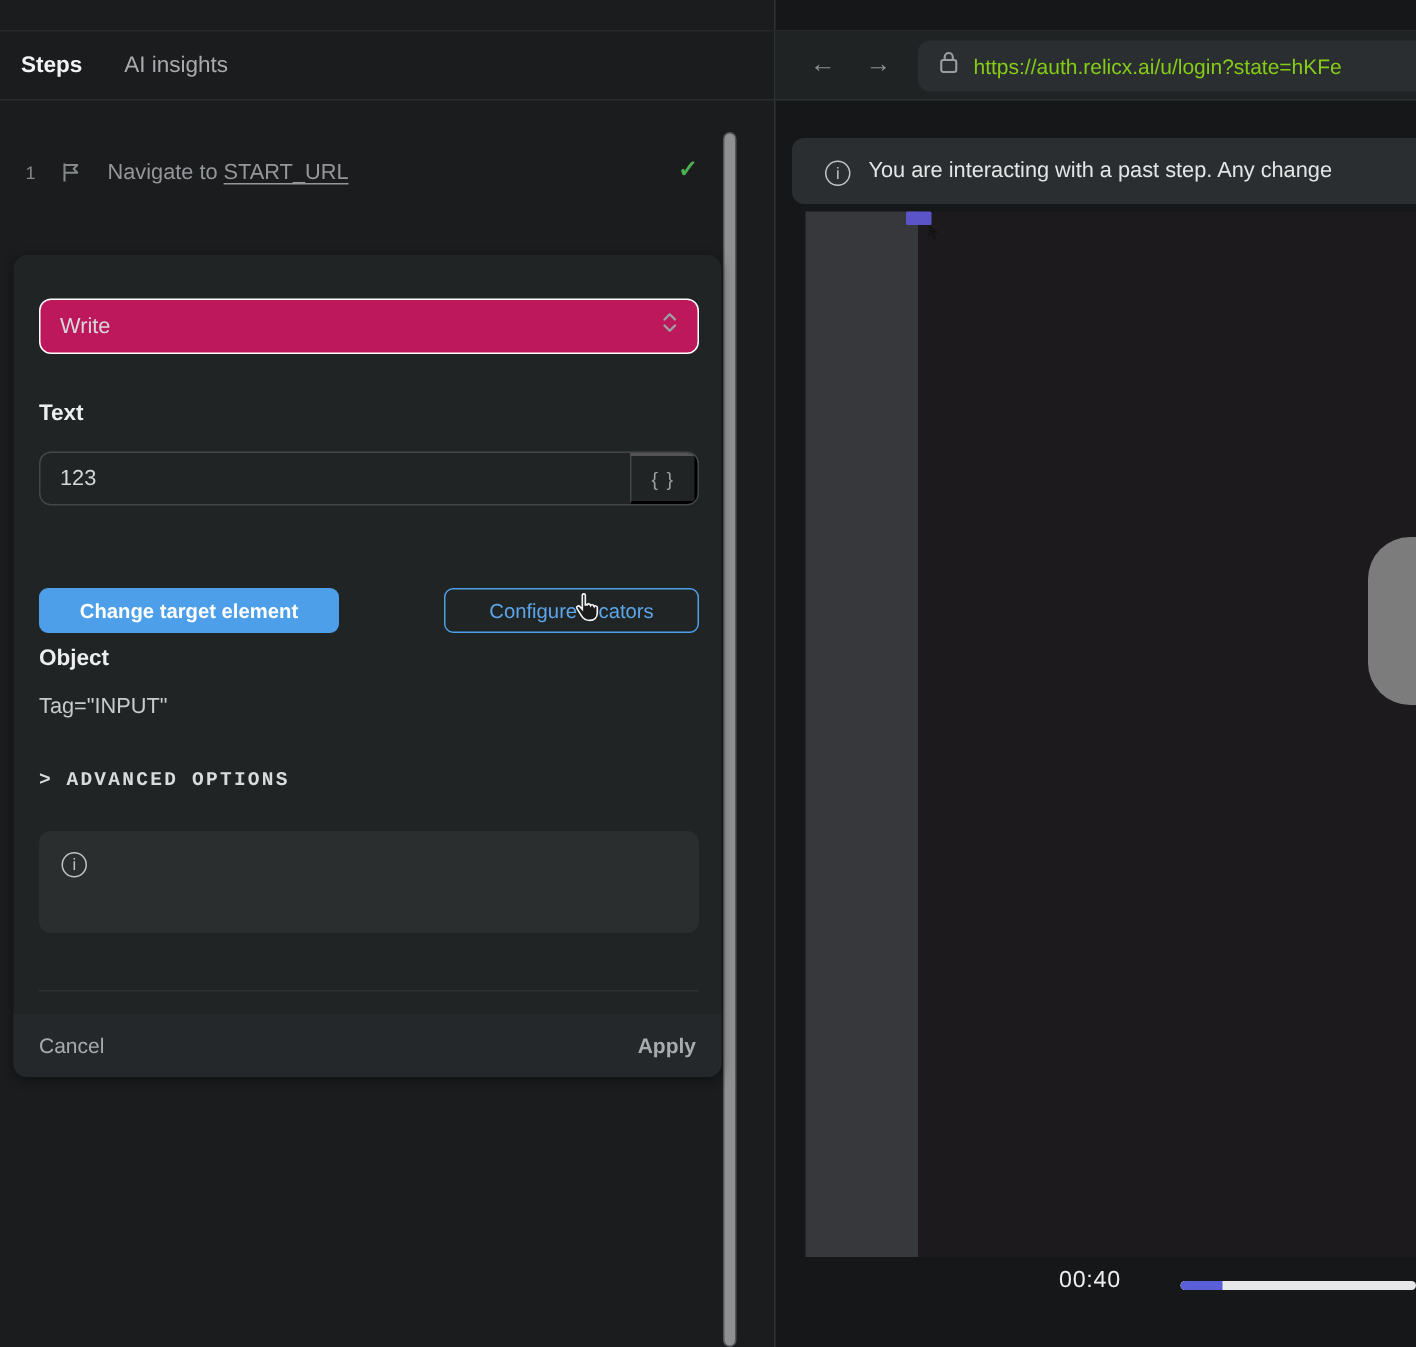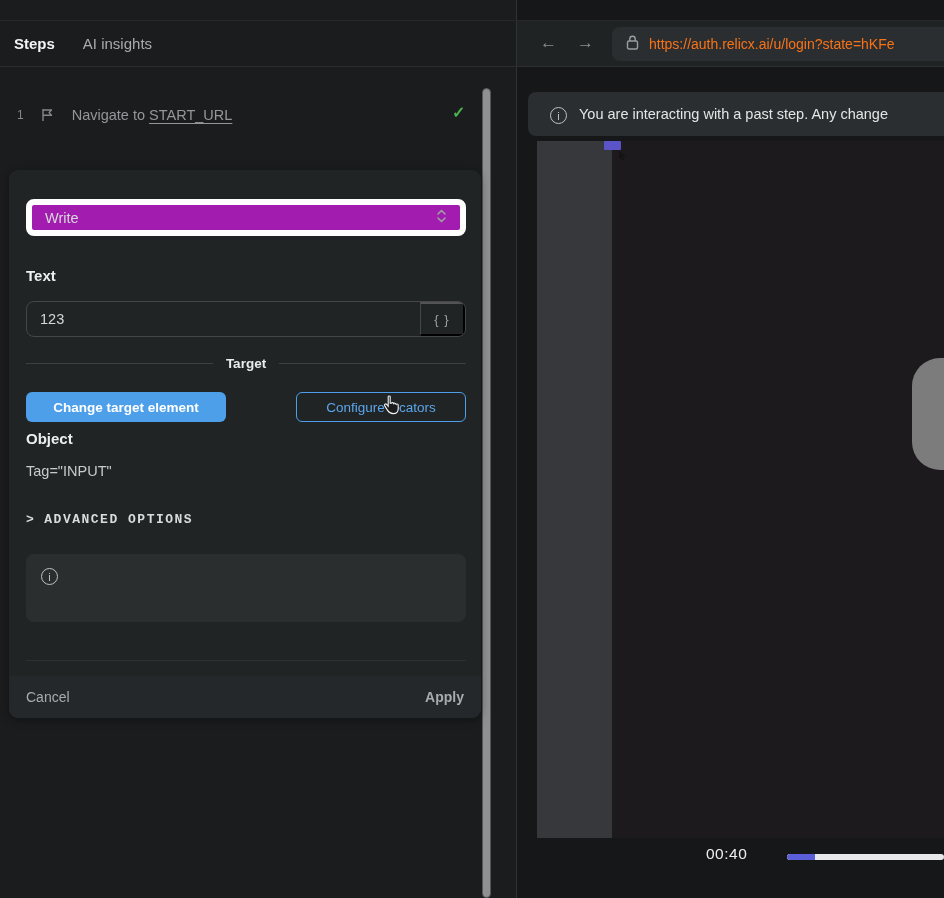--- a/index.html
+++ b/index.html
@@ -23,22 +23,22 @@
   .step-text { margin-left:18px; font-size:14.5px; color:#94979a; }
   .step-link { text-decoration:underline; text-underline-offset:3px; color:#94979a; }
   .check { position:absolute; left:452px; top:3px; color:#4caf50; font-size:16px; font-weight:700; }
 
   #scrollbar-thumb { left:482px; top:88px; width:9px; height:810px; background:#8e9092;
     border-radius:5px; border:1px solid #54565a; }
 
   
   #editor-card { left:9px; top:170px; width:472px; height:548px; background:#212425;
     border-radius:9px; box-shadow:0 2px 8px rgba(0,0,0,.35); }
-  #command-select { left:17px; top:29px; width:440px; height:37px; background:#a21caf;
-    border:6px solid #ffffff; border-radius:8px; display:flex; align-items:center;
+  #command-select { left:17px; top:29px; width:440px; height:37px; background:#be185d;
+    border:1px solid #ffffff; border-radius:8px; display:flex; align-items:center;
     justify-content:space-between; padding:0 13px; }
   #command-select .sel-value { font-size:14.5px; color:#d6d8d9; }
   .field-label { left:17px; font-size:15px; font-weight:700; color:#eceeef; }
   #text-group { left:17px; top:131px; width:440px; height:36px; border:1px solid #43474a;
     border-radius:8px; display:flex; overflow:hidden; }
   #text-input { flex:1; background:transparent; border:0; outline:0; color:#d5d7d8;
     font-size:14.5px; padding:0 13px; font-family:"Liberation Sans", sans-serif; }
   #braces-btn { width:45px; border-left:1px solid #43474a; display:flex; align-items:center;
     justify-content:center; color:#9da0a2; font-size:13px; letter-spacing:1px; background:transparent; cursor:default;}
 
@@ -78,21 +78,21 @@
 
   
   #right-panel { left:517px; top:0; width:427px; height:898px; }
   #url-row { left:0; top:21px; width:427px; height:46px; background:#202324;
     border-bottom:1px solid #2c2f31; }
   .nav-arrow { position:absolute; top:12px; color:#8d9092; font-size:17px; cursor:pointer; }
   #back-arrow { left:23px; }
   #forward-arrow { left:60px; }
   #url-field { left:95px; top:6px; width:360px; height:34px; background:#2b2e30;
     border-radius:8px; display:flex; align-items:center; padding-left:14px; }
-  #url-text { margin-left:10px; font-size:14px; color:#f97316; white-space:nowrap; }
+  #url-text { margin-left:10px; font-size:14px; color:#84cc16; white-space:nowrap; }
 
   #past-step-banner { left:11px; top:92px; width:445px; height:44px; background:#2b2e30;
     border-radius:8px; display:flex; align-items:center; padding-left:22px; overflow:hidden; }
   #banner-text { margin-left:12px; font-size:14.5px; color:#e3e5e6; white-space:nowrap; }
 
   #video-strip { left:20px; top:141px; width:75px; height:697px; background:#36383c; }
   #video-area { left:95px; top:141px; width:332px; height:697px; background:#1d1a1d; }
   #click-badge { left:87px; top:141px; width:17px; height:9px; background:#5b54c9;
     border-radius:1px; }
   #mini-cursor { left:101px; top:147px; }
@@ -144,25 +144,20 @@
         </span>
       </div>
 
       <div class="abs field-label" style="top:97px;">Text</div>
 
       <div id="text-group" class="abs">
         <input id="text-input" value="123" style="">
         <button id="braces-btn">{ }</button>
       </div>
 
-      <div id="target-divider" class="abs">
-        <span class="line"></span>
-        <span class="t-label">Target</span>
-        <span class="line"></span>
-      </div>
 
       <button id="change-target-btn" class="abs">Change target element</button>
       <button id="configure-btn" class="abs">Configure locators</button>
 
       <span id="cursor-pointer" class="abs">
         <svg width="17" height="20" viewBox="0 0 17 20">
           <path d="M5.2 1.6 C5.2 0.7 7.2 0.7 7.2 1.6 L7.2 8.2 L8.4 8.2 C8.4 7.3 10.4 7.3 10.4 8.3 L10.7 8.7 C10.9 7.9 12.8 8 12.8 9 L13.1 9.4 C13.3 8.7 15.2 8.8 15.2 9.8 L15.2 13.4 C15.2 16.6 13.2 18.6 10.2 18.6 C7.2 18.6 5.8 17.4 4.6 15.4 L1.6 10.6 C0.9 9.5 2.6 8.3 3.6 9.4 L5.2 11.2 Z" fill="#1b1b1b" stroke="#f2f2f2" stroke-width="1.1"></path>
         </svg>
       </span>
 

